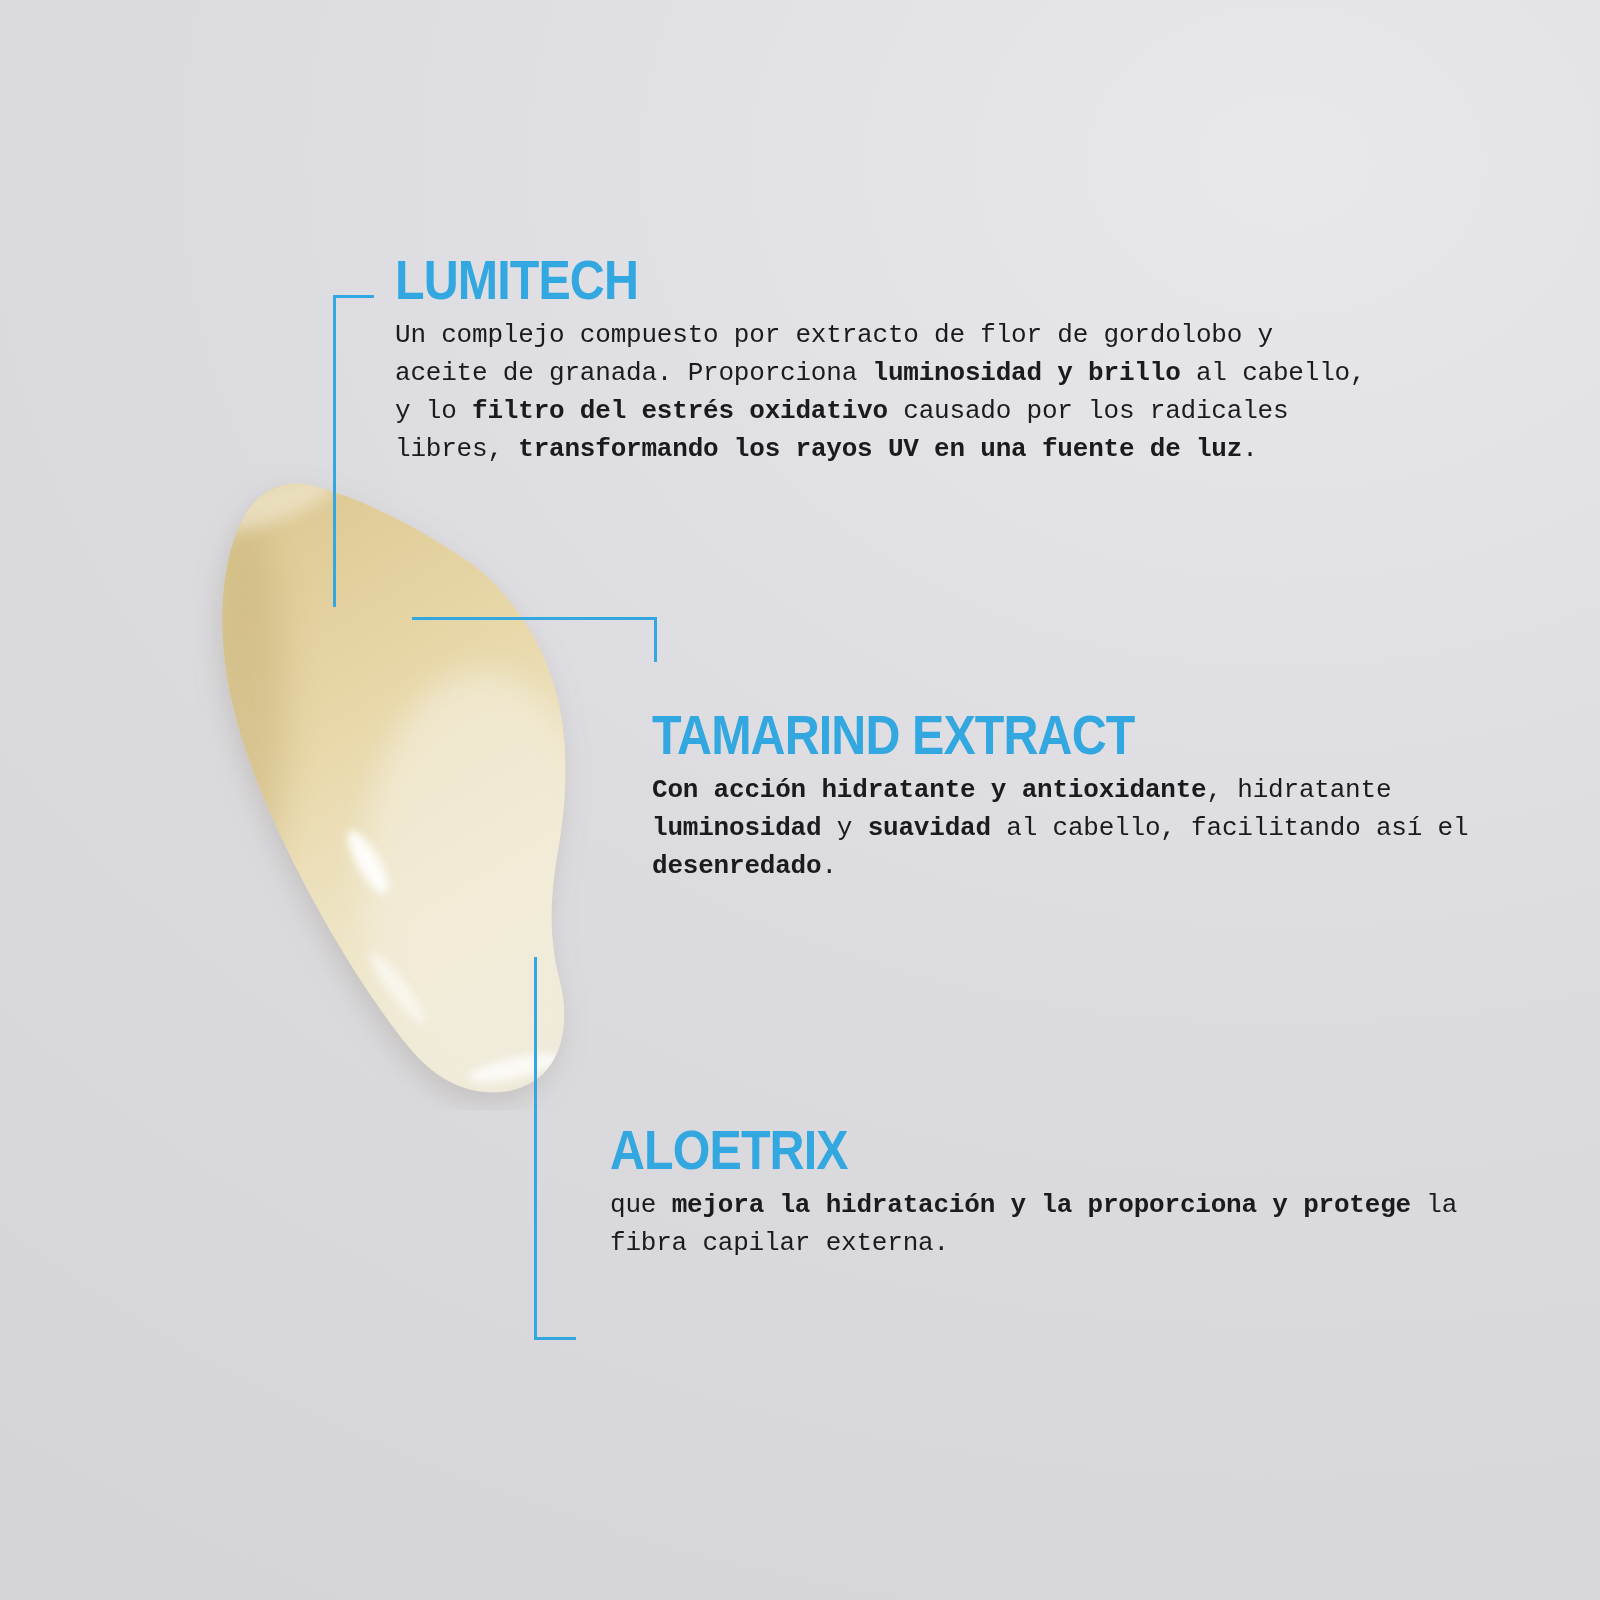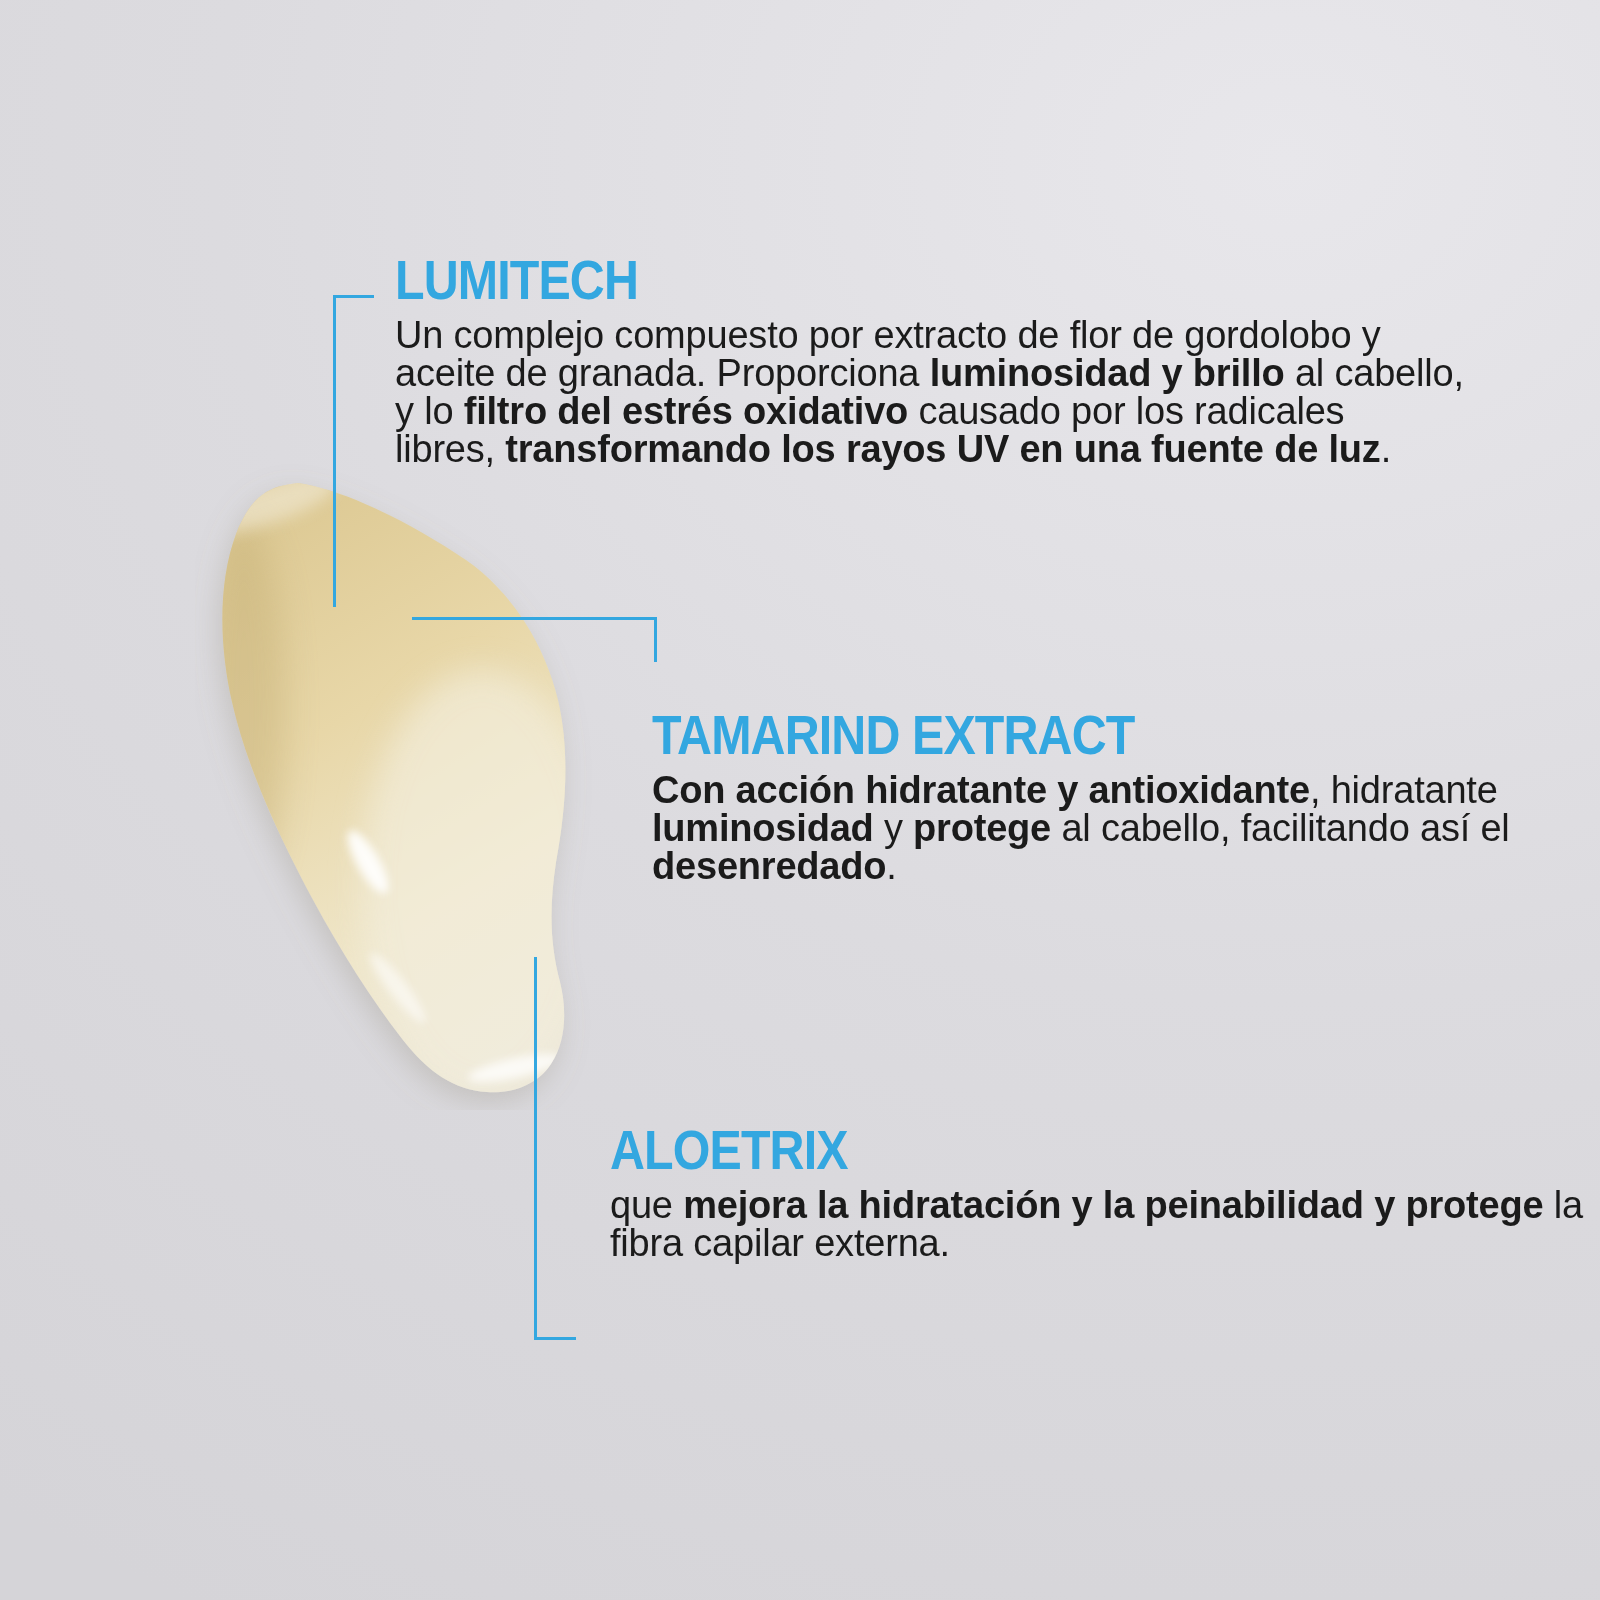--- a/index.html
+++ b/index.html
@@ -26,23 +26,24 @@
     margin: 0;
     display: inline-block;
     font-size: 55px; line-height: 55px;
     font-weight: bold; letter-spacing: -1px;
     color: var(--accent, #33a7e0);
     transform: scaleX(0.88); transform-origin: left top;
     white-space: nowrap;
   }
   .sec-body {
     margin-top: 8px;
-    font-size: 38px; line-height: 38px;
+    font-size: 26px; line-height: 38px;
     letter-spacing: -0.2px;
     color: var(--text, #1b1b1b);
+    font-family: Liberation Mono, monospace;
   }
   .sec-body .line { white-space: nowrap; }
   .sec-body b { font-weight: bold; }
   
   .conn { position: absolute; background: var(--accent, #33a7e0); }
   #conn-lumitech-h { left: 333px; top: 295px; width: 41px;  height: 3px; }
   #conn-lumitech-v { left: 333px; top: 295px; width: 3px;   height: 312px; }
   #conn-tamarind-h { left: 412px; top: 617px; width: 245px; height: 3px; }
   #conn-tamarind-v { left: 654px; top: 617px; width: 3px;   height: 45px; }
   #conn-aloetrix-v { left: 534px; top: 957px; width: 3px;   height: 383px; }
@@ -116,26 +117,26 @@
         <div class="line"><span>aceite de granada. Proporciona </span><b>luminosidad y brillo</b><span> al cabello,</span></div>
         <div class="line"><span>y lo </span><b>filtro del estrés oxidativo</b><span> causado por los radicales</span></div>
         <div class="line"><span>libres, </span><b>transformando los rayos UV en una fuente de luz</b><span>.</span></div>
       </div>
   </section>
 
   <section class="section" id="sec-tamarind">
     <h2 class="sec-title">TAMARIND EXTRACT</h2>
     <div class="sec-body">
         <div class="line"><b>Con acción hidratante y antioxidante</b><span>, hidratante</span></div>
-        <div class="line"><b>luminosidad</b><span> y </span><b>protege</b><span> al cabello, facilitando así el</span></div>
+        <div class="line"><b>luminosidad</b><span> y </span><b>suavidad</b><span> al cabello, facilitando así el</span></div>
         <div class="line"><b>desenredado</b><span>.</span></div>
       </div>
   </section>
 
   <section class="section" id="sec-aloetrix">
     <h2 class="sec-title">ALOETRIX</h2>
     <div class="sec-body">
-        <div class="line"><span>que </span><b>mejora la hidratación y la peinabilidad y protege</b><span> la</span></div>
+        <div class="line"><span>que </span><b>mejora la hidratación y la proporciona y protege</b><span> la</span></div>
         <div class="line"><span>fibra capilar externa.</span></div>
       </div>
   </section>
 
 </div>
 
 </body></html>

